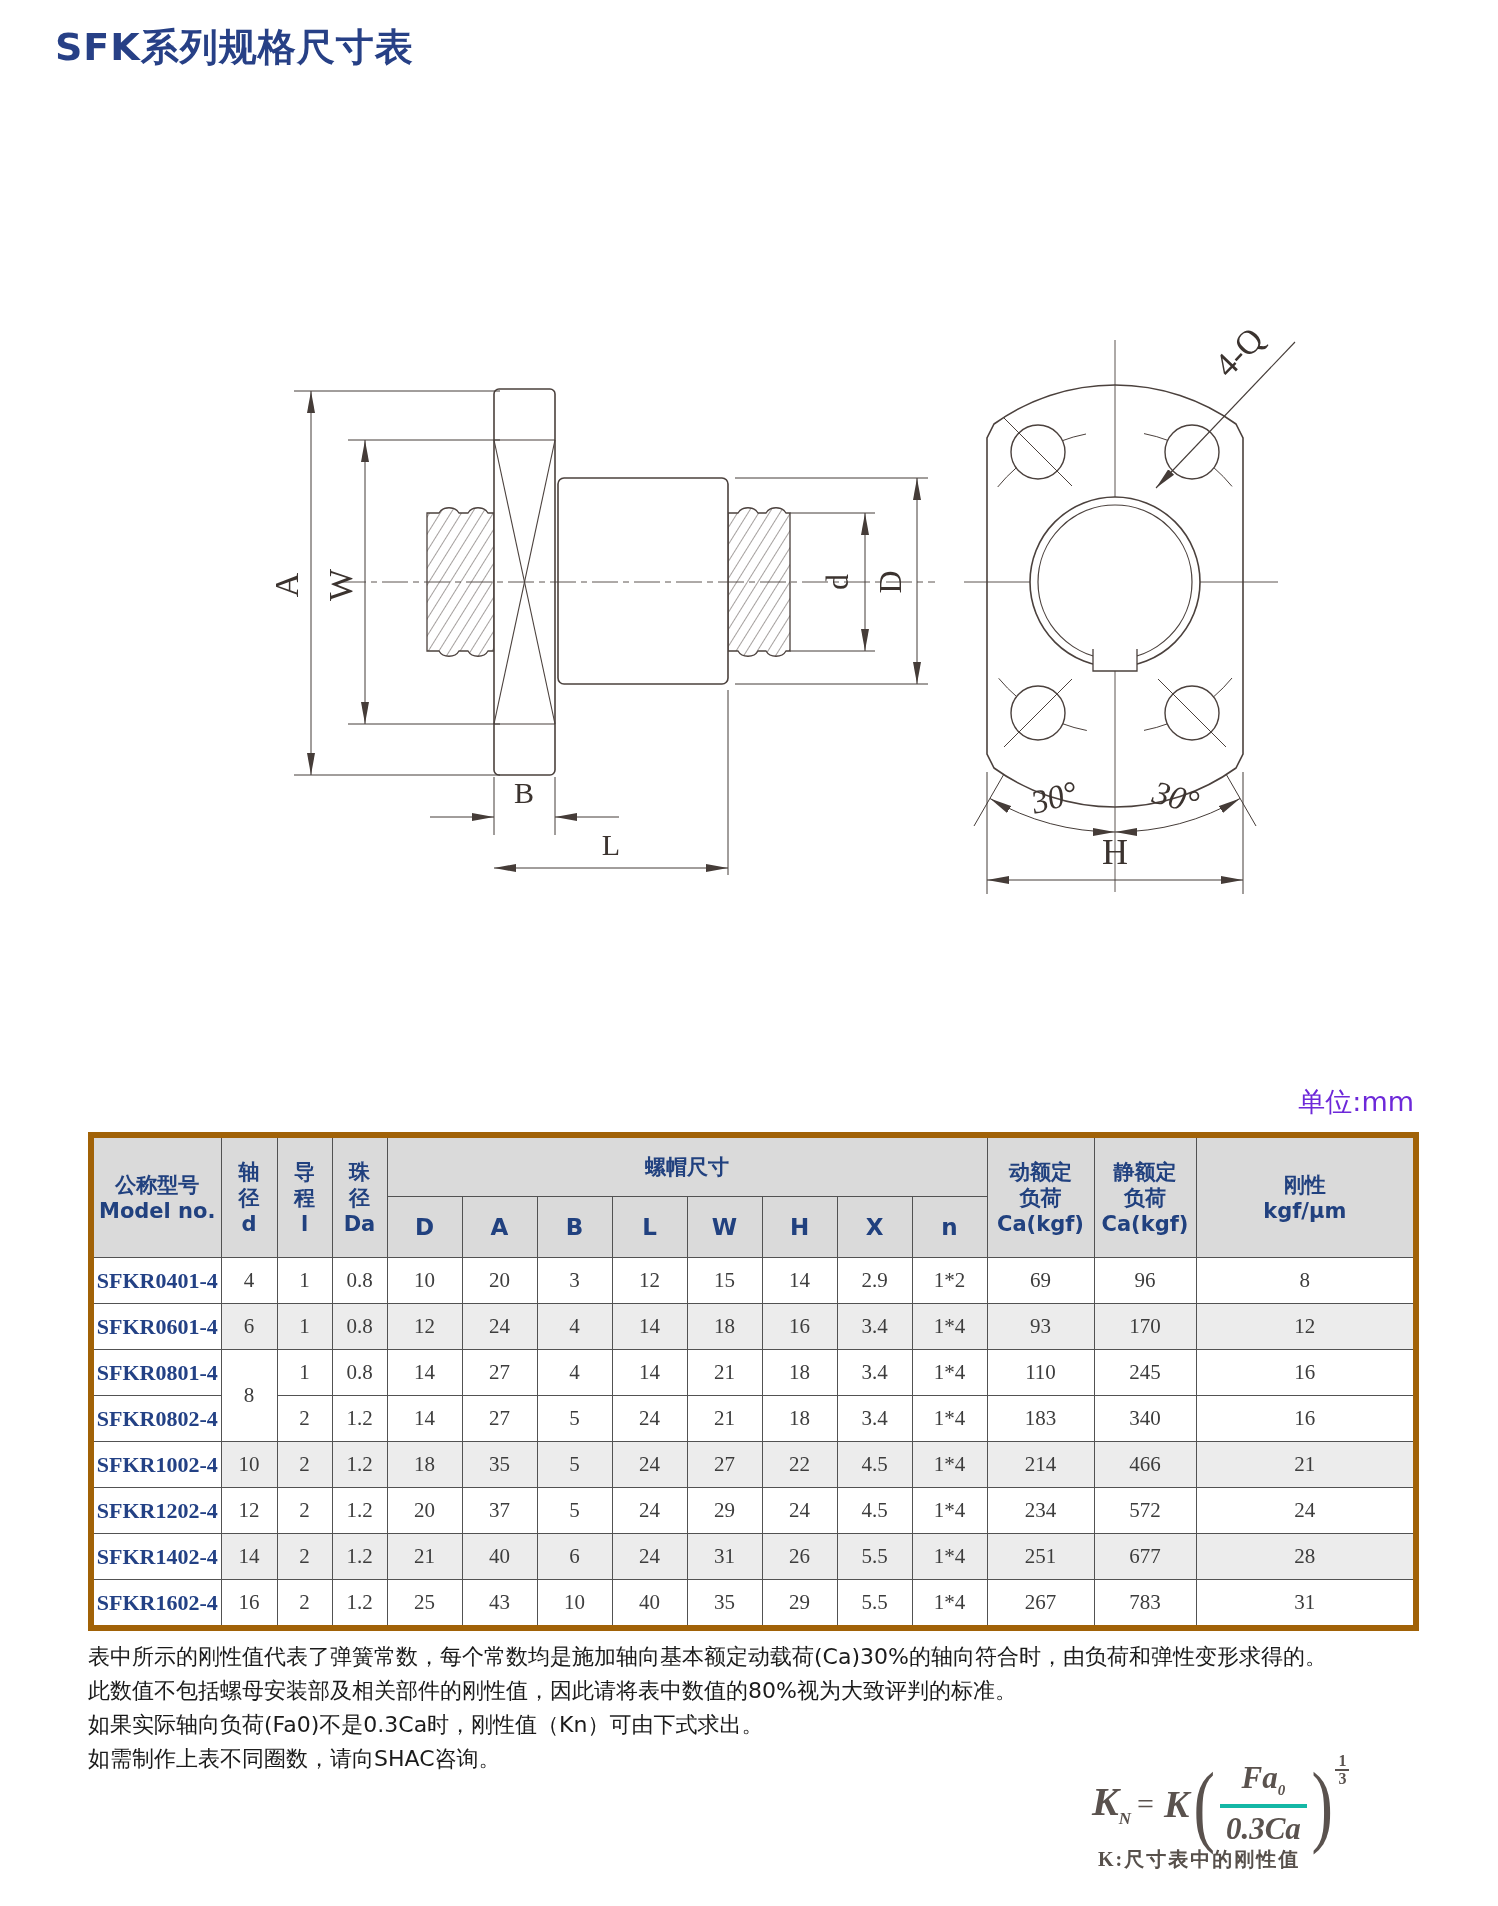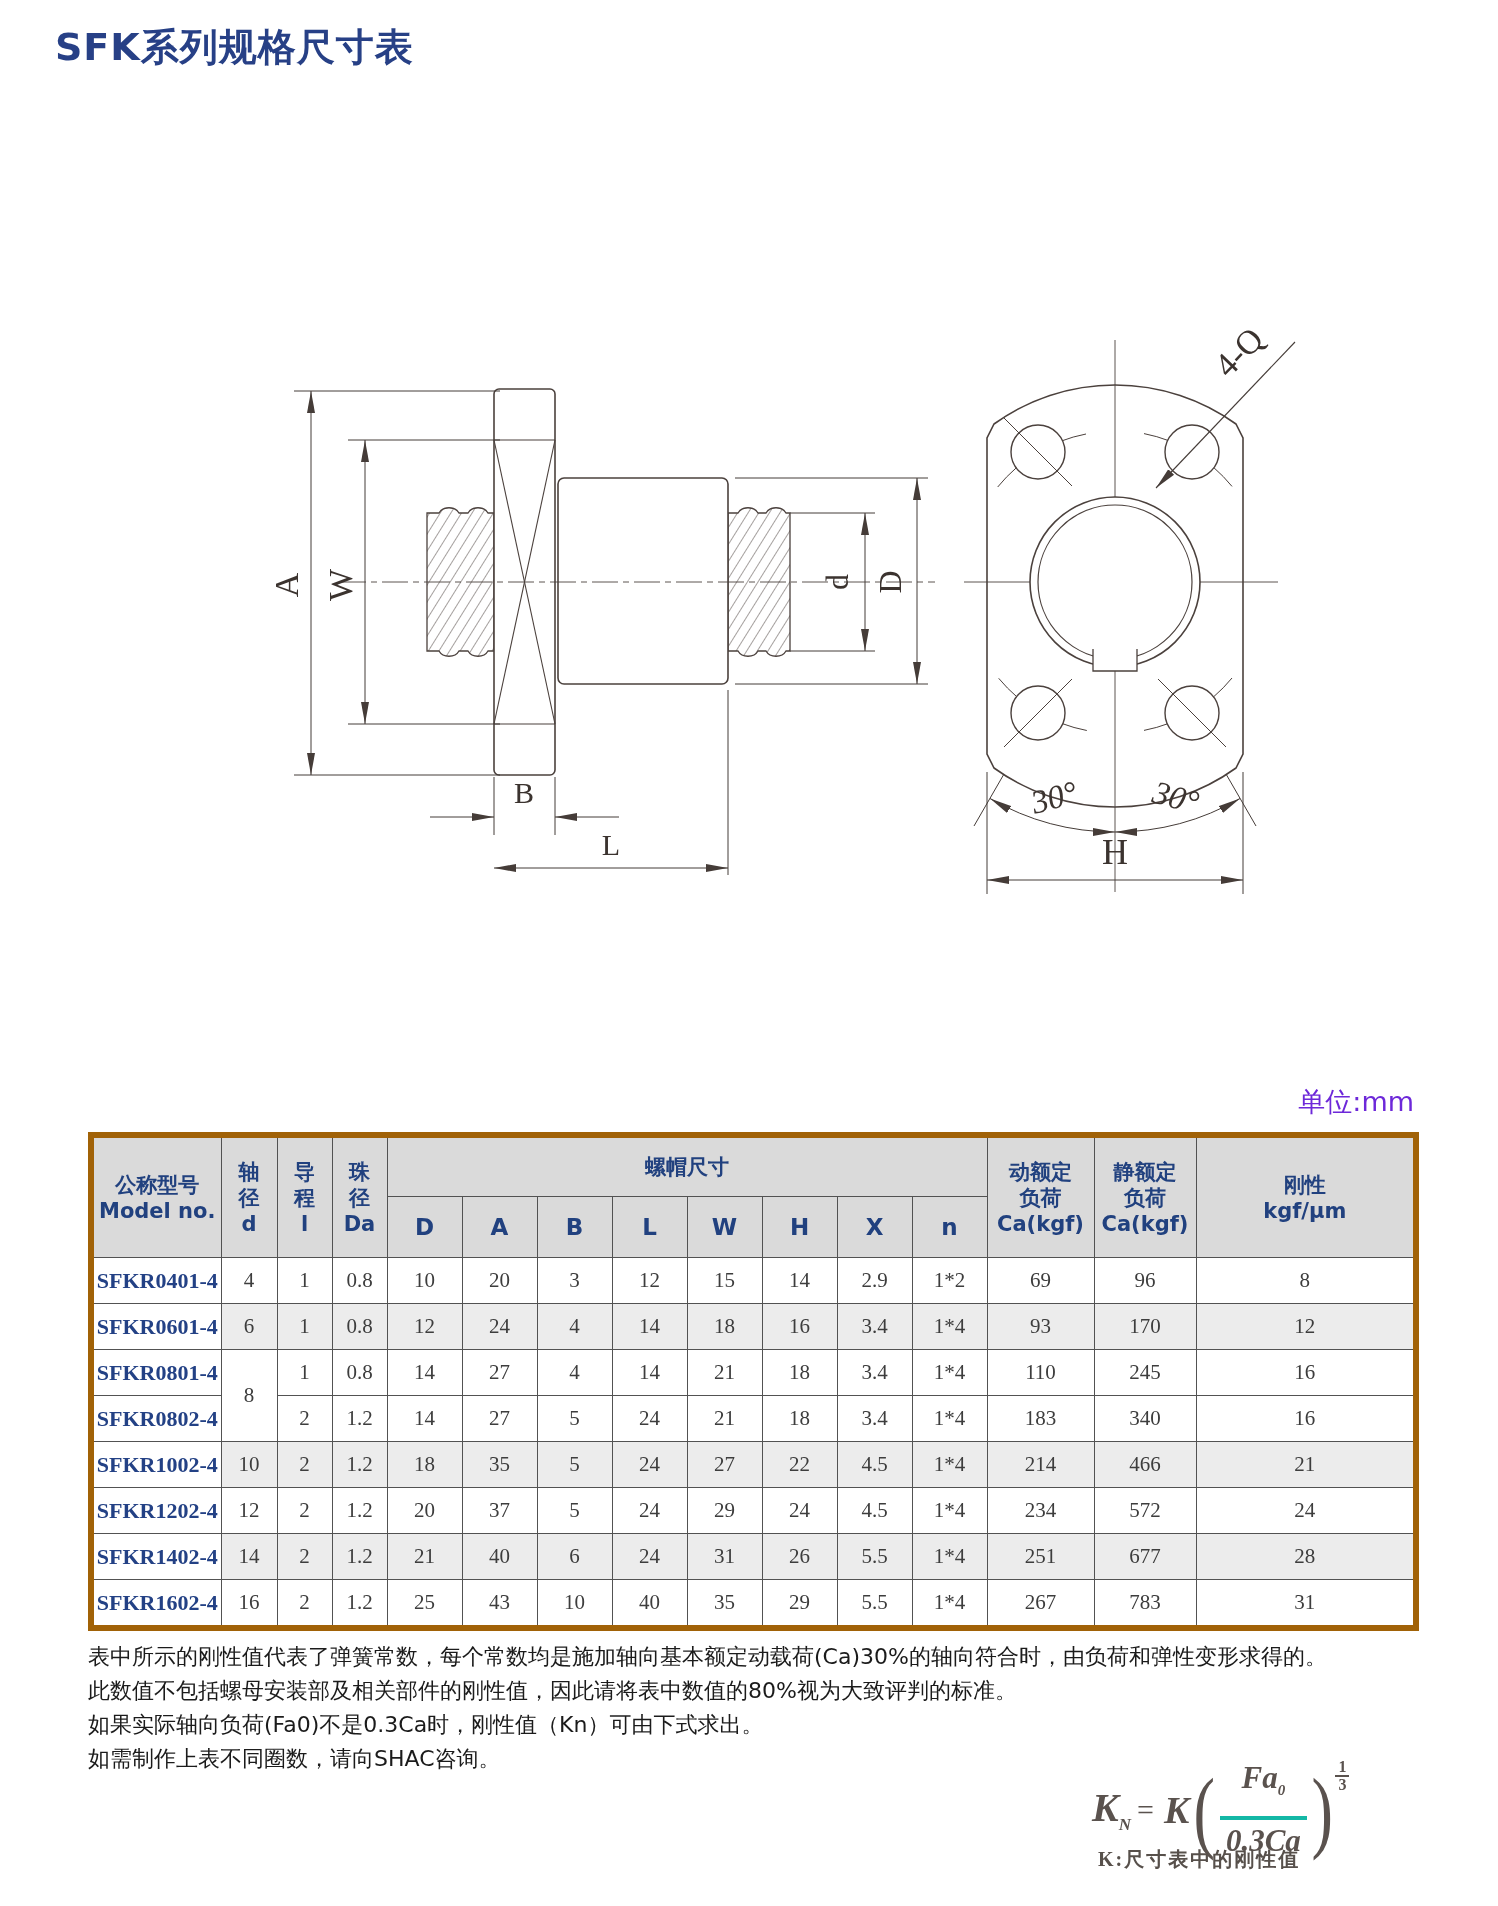--- a/index.html
+++ b/index.html
@@ -30,21 +30,21 @@
   .notes div{line-height:33px;margin-bottom:1px;}
   
   .formula{position:absolute;left:1092px;top:1760px;display:flex;align-items:center;
            color:#5a524e;font-family:"Liberation Serif","DejaVu Serif",serif;}
   .f-var{font-style:italic;font-size:40px;font-weight:bold;}
   .f-var sub{font-size:17px;font-style:italic;}
   .f-eq{font-size:30px;margin:0 10px 0 6px;}
   .f-coef{font-style:italic;font-size:38px;font-weight:bold;margin-right:4px;}
   .f-paren{font-size:92px;font-weight:300;line-height:0.85;transform:scaleX(.7);margin:0 -4px;}
   .f-frac{display:inline-flex;flex-direction:column;align-items:center;margin:0 4px;}
-  .f-num{font-style:italic;font-size:31px;font-weight:bold;padding-bottom:17px;}
+  .f-num{font-style:italic;font-size:31px;font-weight:bold;padding-bottom:5px;}
   .f-num sub{font-size:15px;}
   .f-den{font-style:italic;font-size:31px;font-weight:bold;border-top:4px solid #14b8a6;padding:3px 6px 0 6px;}
   .f-exp{display:inline-flex;flex-direction:column;align-items:center;font-size:16px;line-height:14px;
          font-weight:bold;transform:translateY(-34px);margin-left:2px;}
   .f-exp .bar{display:block;width:14px;border-bottom:2px solid #5a524e;margin:1px 0;}
   .f-caption{position:absolute;left:1098px;top:1846px;font-size:20px;font-weight:bold;color:#57504b;
              font-family:"Liberation Serif","DejaVu Serif",serif;letter-spacing:2px;}
 </style>
 </head>
 <body>

